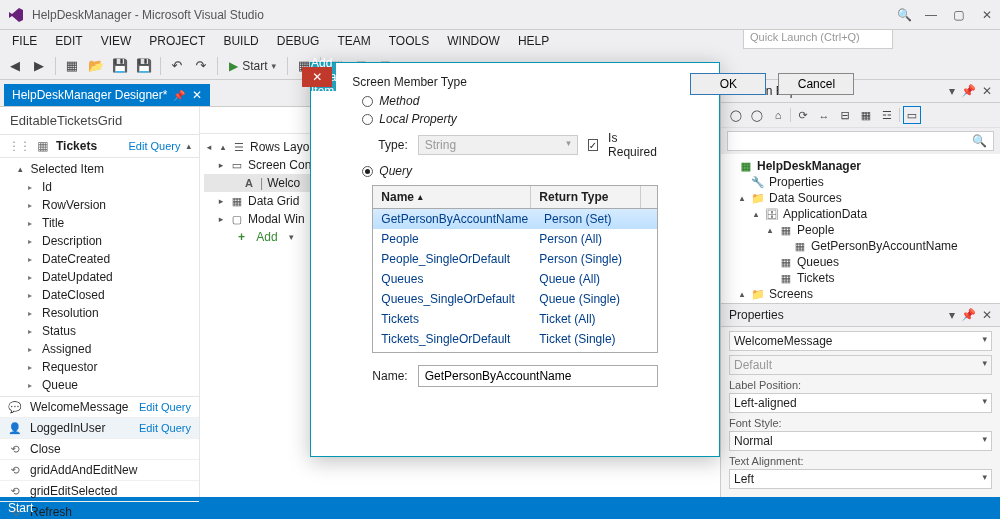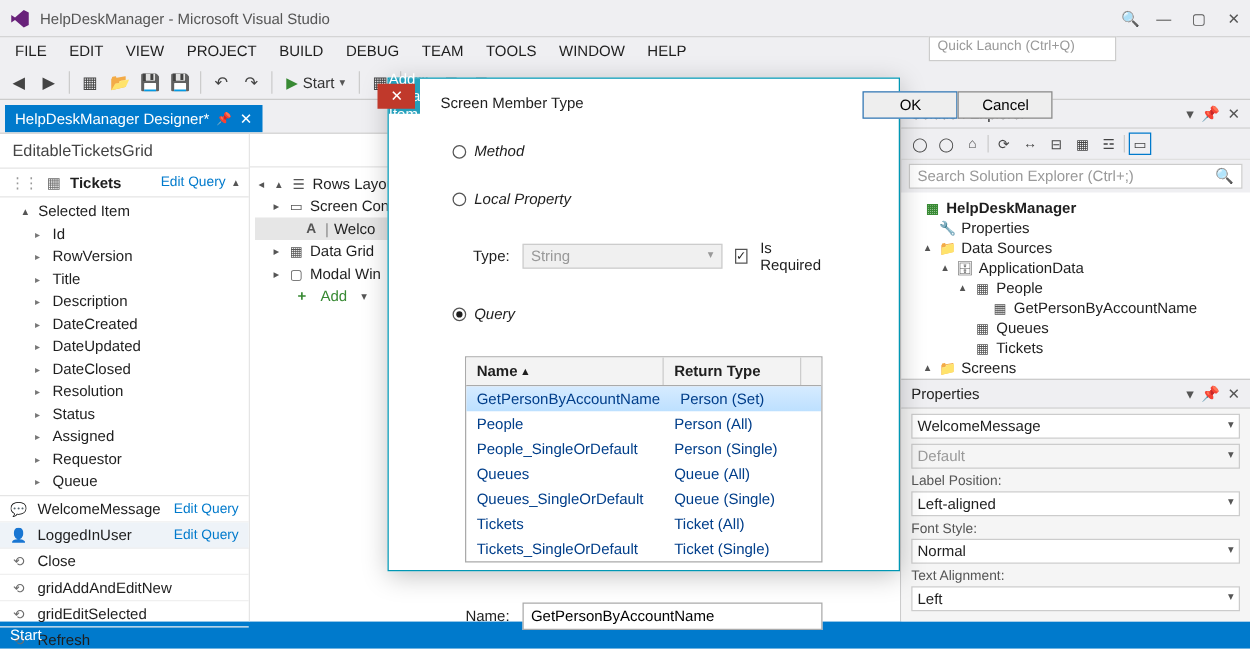--- a/index.html
+++ b/index.html
@@ -92,21 +92,21 @@
   .props-combo { width: 100%; border: 1px solid #ccc; background: #fff; padding: 2px 4px; margin-bottom: 4px; font-size: 12px; color: #1e1e1e; display: flex; }
   .props-combo .caret { margin-left: auto; color: #555; font-size: 9px; }
   .props-combo.disabled { color: #999; background: #f5f5f5; }
   .props-label { color: #555; margin: 4px 0 2px; font-size: 11px; }
   
   
   .dialog-backdrop { position: absolute; inset: 0; pointer-events: none; }
   .dialog { position: absolute; left: 310px; top: 62px; width: 410px; height: 395px; background: #fff; border: 1px solid #0097b4; box-shadow: 0 4px 20px rgba(0,0,0,0.25); display: flex; flex-direction: row; }
   .dialog-title { height: 28px; background: #25a0bc; color: #fff; display: flex; align-items: center; justify-content: center; position: relative; font-size: 12px; }
   .dialog-title .close { position: absolute; right: 4px; top: 4px; width: 30px; height: 20px; background: #c0392b; color: #fff; display: flex; align-items: center; justify-content: center; font-size: 12px; }
-  .dialog-body { flex: 1; padding: 12px 16px; display: flex; flex-direction: column; gap: 22px; }
+  .dialog-body { flex: 1; padding: 12px 16px; display: flex; flex-direction: column; gap: 2px; }
   .dlg-section-label { color: #1e1e1e; margin-bottom: 2px; }
   .radio-row { display: flex; align-items: center; gap: 6px; padding: 1px 0 1px 10px; color: #1e1e1e; font-style: italic; }
   .radio { width: 11px; height: 11px; border: 1px solid #555; border-radius: 50%; display: inline-flex; align-items: center; justify-content: center; }
   .radio.checked::after { content: ""; width: 5px; height: 5px; background: #1e1e1e; border-radius: 50%; }
   .type-row { display: flex; align-items: center; gap: 10px; padding: 2px 0 2px 26px; }
   .type-select { flex: 0 0 160px; border: 1px solid #ccc; background: #f0f0f0; color: #999; padding: 2px 6px; display: flex; font-size: 12px; }
   .type-select .caret { margin-left: auto; color: #999; font-size: 9px; }
   .checkbox { width: 12px; height: 12px; border: 1px solid #555; display: inline-flex; align-items: center; justify-content: center; font-size: 10px; color: #1e1e1e; }
   .query-table { border: 1px solid #aaa; margin: 4px 0 4px 20px; height: 168px; display: flex; flex-direction: column; }
   .qt-header { display: flex; background: #f3f3f3; border-bottom: 1px solid #aaa; font-weight: bold; }
@@ -116,21 +116,21 @@
   .qt-header .col3 { flex: 0 0 14px; }
   .qt-body { flex: 1; overflow: hidden; }
   .qt-row { display: flex; padding: 2px 0; color: #003e8a; }
   .qt-row > div { padding: 1px 8px; font-size: 12px; }
   .qt-row .col1 { flex: 0 0 158px; }
   .qt-row .col2 { flex: 1; }
   .qt-row.sel { background: linear-gradient(#d6ebff,#bde0ff); color: #003e8a; }
   .qt-row.sel .col1, .qt-row.sel .col2 { color: #003e8a; }
   .name-row { display: flex; align-items: center; gap: 10px; margin: 6px 0 0 20px; }
   .name-row input { flex: 1; border: 1px solid #aaa; padding: 3px 6px; font-size: 12px; }
-  .dialog-footer { display: flex; justify-content: space-between; gap: 0; padding: 10px 16px 14px; }
+  .dialog-footer { display: flex; justify-content: space-between; gap: 12px; padding: 10px 16px 14px; }
   .dialog-footer button { width: 76px; height: 22px; border: 1px solid #888; background: #eee; font-size: 12px; }
   .dialog-footer button.primary { border: 1px solid #3077b5; }
 </style>
 </head>
 <body>
 
 <div class="titlebar">
   <span class="vs-logo">
     <svg width="16" height="16" viewBox="0 0 16 16">
         <path d="M11 1 L15 3 V13 L11 15 L4 9 L1 11 V5 L4 7 Z" fill="#68217a"></path>
@@ -331,21 +331,20 @@
       <span style="width:1px;height:14px;background:#ccc"></span>
       <span class="tbtn">⟳</span>
       <span class="tbtn">↔</span>
       <span class="tbtn">⊟</span>
       <span class="tbtn">▦</span>
       <span class="tbtn">☲</span>
       <span style="width:1px;height:14px;background:#ccc"></span>
       <span class="tbtn boxed">▭</span>
     </div>
     <div class="se-search">
-      <span>Search Solution Explorer (Ctrl+;)</span>
       <span class="mag">🔍</span>
     </div>
     <div class="se-tree">
       <div class="se-row bold">
           <span class="exp"></span>
           <span class="icn" style="color:#388a34">▦</span>
           <span>HelpDeskManager</span>
         </div>
       <div class="se-row indent-1">
           <span class="exp"></span>

